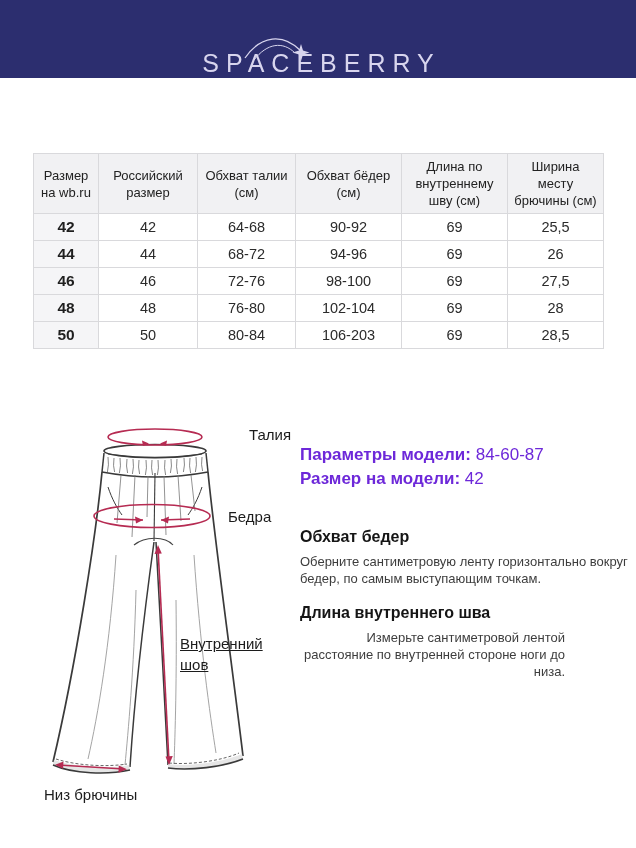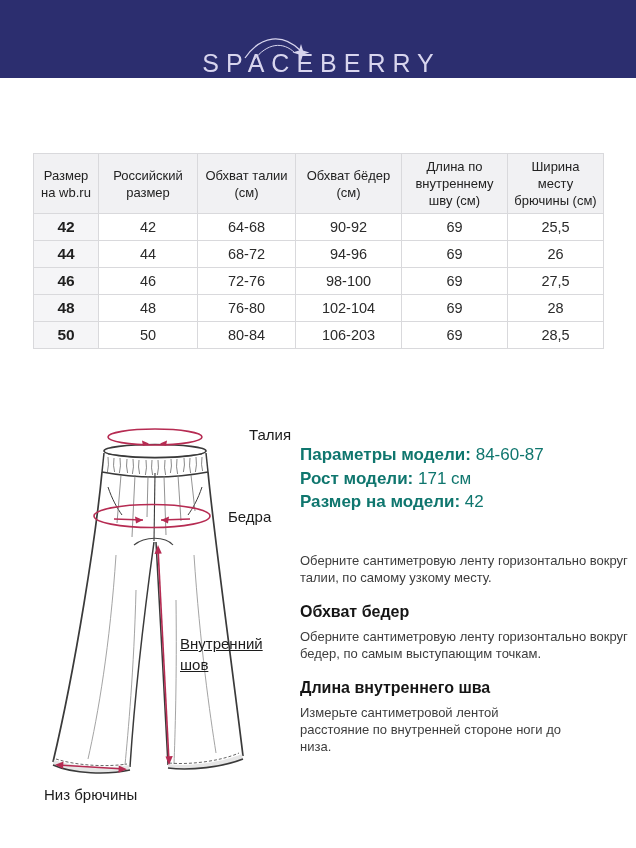--- a/index.html
+++ b/index.html
@@ -47,26 +47,26 @@
     position:absolute; font-size:15px; font-weight:500; color:#1c1c1c; line-height:21px;
   }
   .lbl-waist  { left:201px; top:424px;margin-left:48px; }
   .lbl-hips   { left:228px; top:506px;text-align:right; }
   .lbl-inseam { left:180px; top:633px; width:104px;text-decoration:underline; }
   .lbl-hem    { left:44px;  top:784px; }
 
   
   .info-col { position:absolute; left:300px; top:443px; width:330px; }
   .model-info { margin-bottom:38px; }
-  .model-line { font-size:17px; line-height:23.5px; color:#0f766e; font-weight:400; }
+  .model-line { font-size:17px; line-height:23.5px; color:#6d28d9; font-weight:400; }
   .model-line b { font-weight:700; }
   .measure-section { margin-bottom:17px; }
   .measure-section h3 { font-size:16px; font-weight:700; color:#151515; margin:0 0 7px 0; }
   .measure-section p  { font-size:13px; line-height:17px; color:#3d3d3d; margin:0; }
-  .measure-section p.narrow { max-width:265px; }
+  .measure-section p.narrow { max-width:265px;text-align:right; }
 </style>
 </head>
 <body>
 
 <div class="page">
 
   <header class="brand-header">
     <div class="logo-wrap">
       <svg class="comet" viewBox="0 0 74 42">
         <path d="M4,27 C20,4 42,2 60,20" fill="none" stroke="#d8d5ee" stroke-width="1.3"></path>
@@ -232,26 +232,24 @@
     </svg>
   </div>
   <span class="diag-label lbl-waist">Талия</span>
   <span class="diag-label lbl-hips">Бедра</span>
   <span class="diag-label lbl-inseam">Внутренний шов</span>
   <span class="diag-label lbl-hem">Низ брючины</span>
 
   <div class="info-col">
     <div class="model-info">
       <p class="model-line"><b>Параметры модели:</b> <span>84-60-87</span></p>
-      <p class="model-line"><b>Рост модели:</b> <span>171 см</span></p>
       <p class="model-line"><b>Размер на модели:</b> <span>42</span></p>
     </div>
 
     <section class="measure-section">
-      <p>Оберните сантиметровую ленту горизонтально вокруг талии, по самому узкому месту.</p>
     </section>
 
     <section class="measure-section">
       <h3>Обхват бедер</h3>
       <p>Оберните сантиметровую ленту горизонтально вокруг бедер, по самым выступающим точкам.</p>
     </section>
 
     <section class="measure-section">
       <h3>Длина внутреннего шва</h3>
       <p class="narrow">Измерьте сантиметровой лентой расстояние по внутренней стороне ноги до низа.</p>

